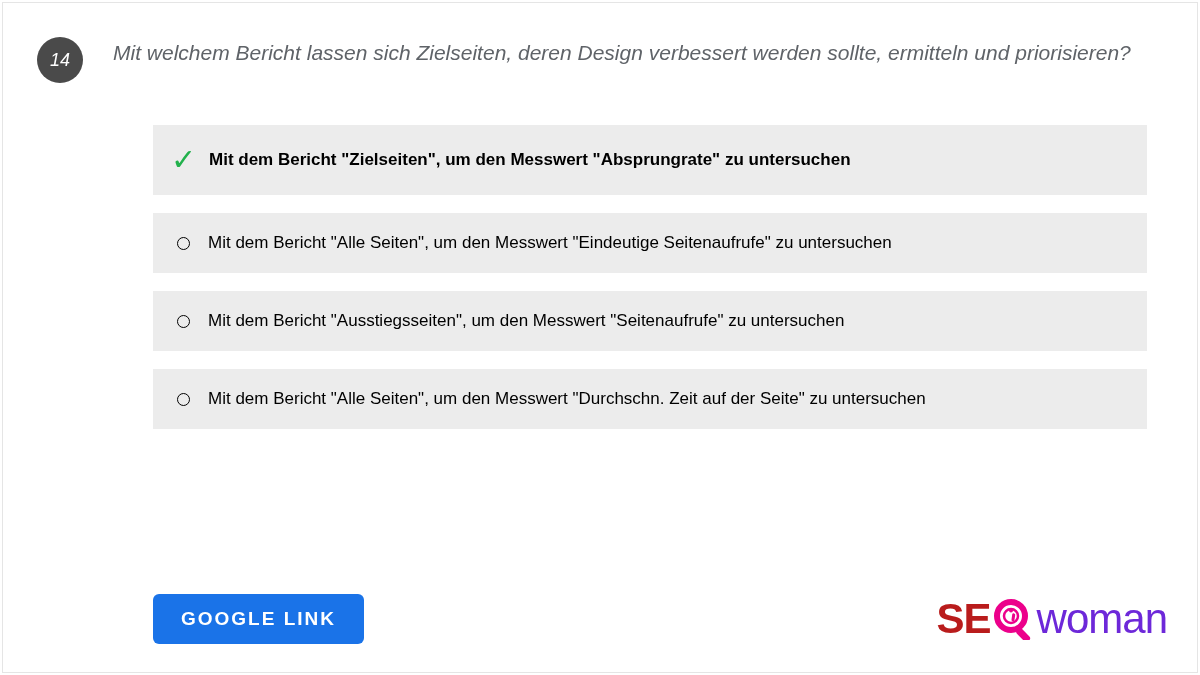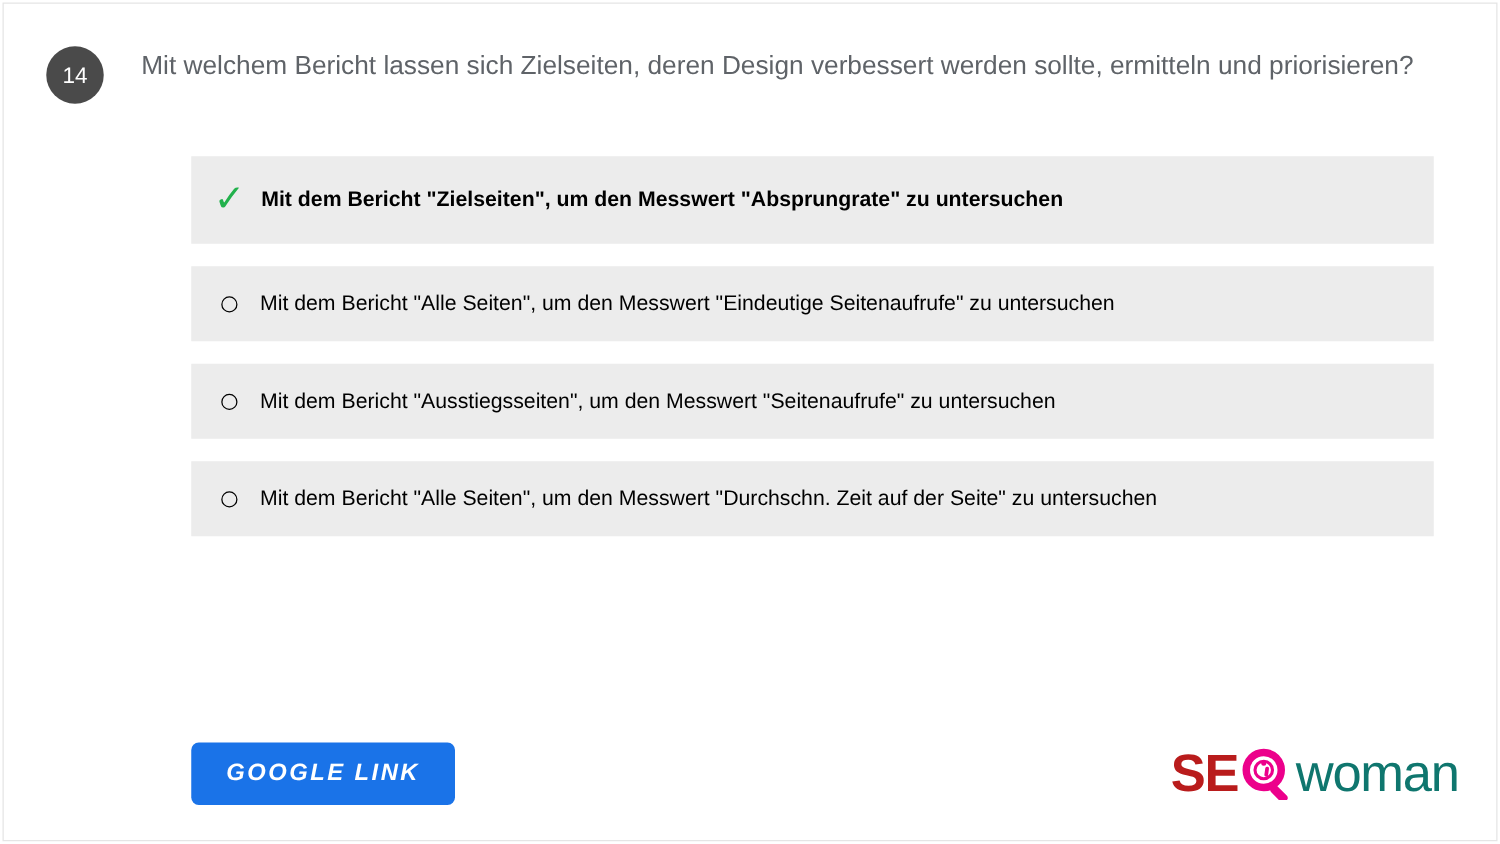--- a/index.html
+++ b/index.html
@@ -16,20 +16,21 @@
       margin: 2px;
       border: 1px solid #e5e5e5;
       background: #fff;
       position: relative;
       padding: 30px 30px 0 30px;
     }
     .header-row {
       display: flex;
       align-items: flex-start;
       gap: 30px;
+      font-style: italic;
     }
     .number-badge {
       width: 46px;
       height: 46px;
       min-width: 46px;
       border-radius: 50%;
       background: #4a4a4a;
       color: #fff;
       display: flex;
       align-items: center;
@@ -97,38 +98,37 @@
       background: #1a73e8;
       color: #fff;
       border: none;
       border-radius: 6px;
       padding: 14px 28px;
       font-size: 19px;
       font-weight: 700;
       letter-spacing: 2px;
       cursor: pointer;
       font-family: inherit;
-      font-style: italic;
     }
     .logo {
       display: flex;
       align-items: center;
       font-size: 42px;
       font-weight: 700;
       letter-spacing: -1px;
     }
     .logo .se { color: #b91c1c; }
     .logo .o-icon {
       width: 42px;
       height: 42px;
       position: relative;
       margin: 0 2px;
     }
     .logo .o-icon svg { display: block; }
-    .logo .woman { color: #0f766e; font-weight: 400; }
+    .logo .woman { color: #6d28d9; font-weight: 400; }
   </style>
 </head>
 <body>
 
 <div class="card">
   <div class="header-row">
     <div class="number-badge">
       <span>14</span>
     </div>
     <div class="question">Mit welchem Bericht lassen sich Zielseiten, deren Design verbessert werden sollte, ermitteln und priorisieren?</div>

